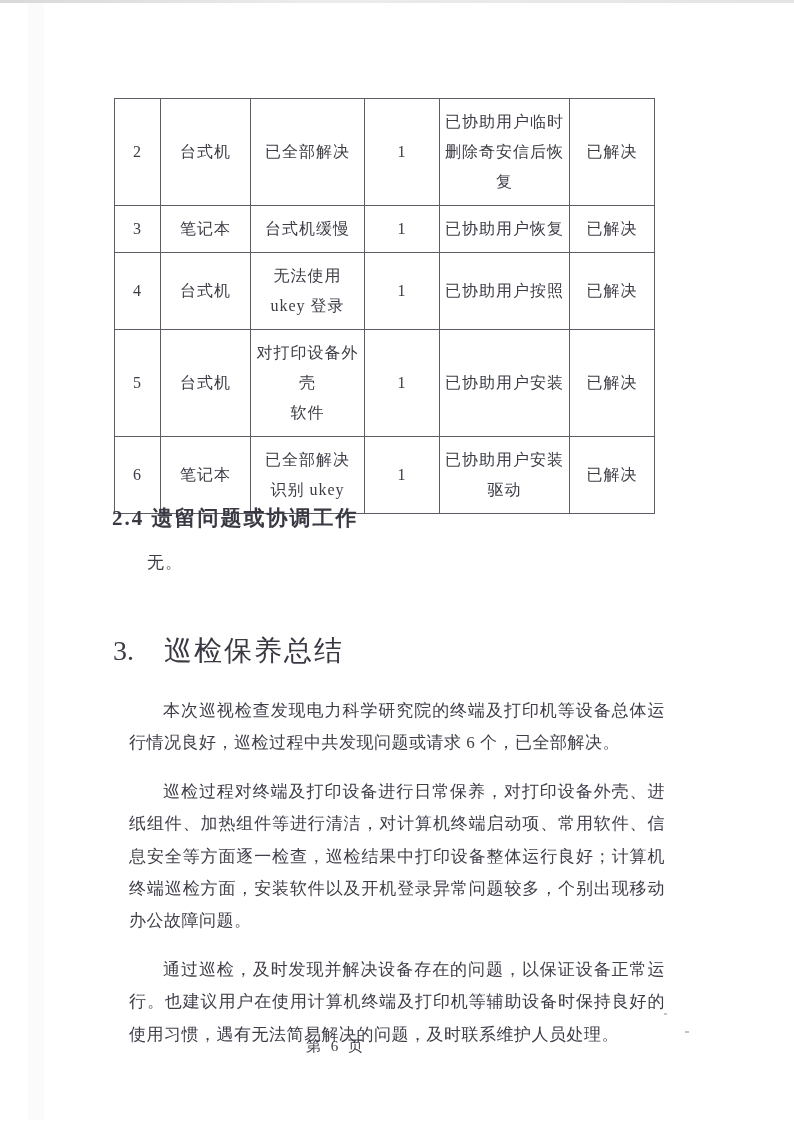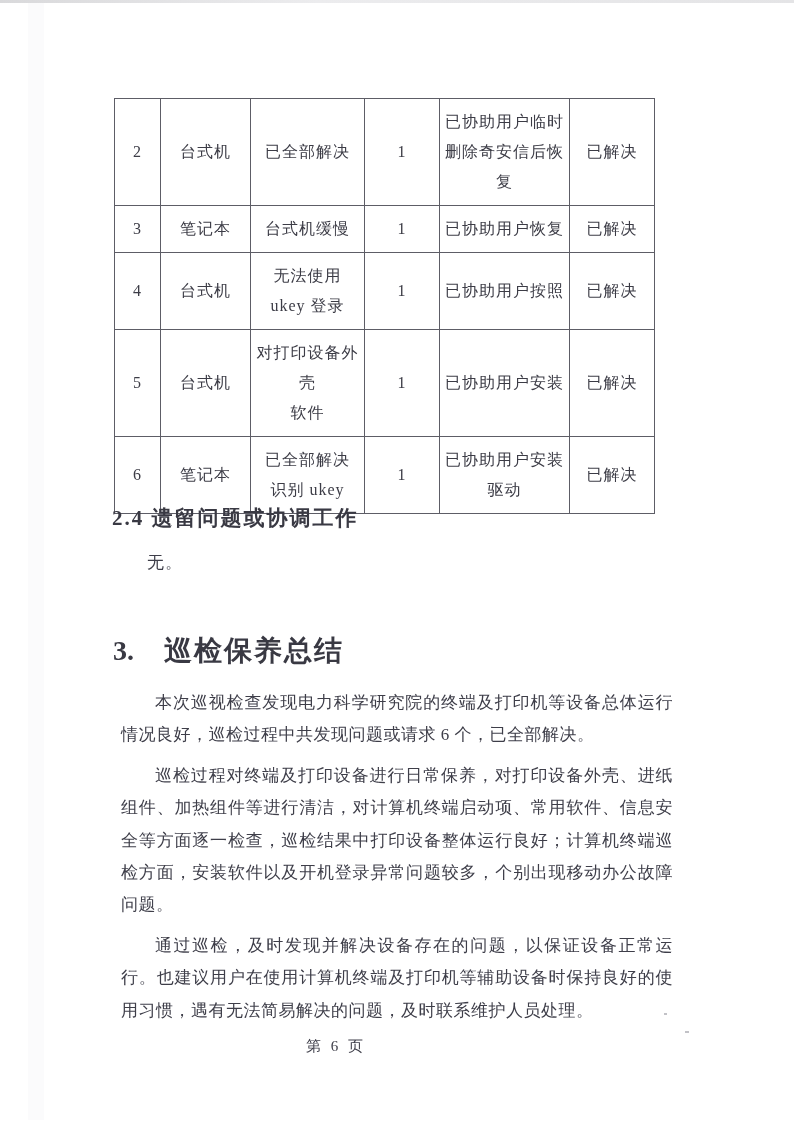--- a/index.html
+++ b/index.html
@@ -25,26 +25,26 @@
     font-size:16px; line-height:30px; letter-spacing:1px;
     white-space:pre-line; padding:8px 3px; color:#3c3c46;
   }
 
   
   .h24 { position:absolute; left:112px; top:504px; font-size:21px;
     font-weight:700; letter-spacing:2px; color:#393943;text-align:center; }
   .none-line { position:absolute; left:147px; top:551px; font-size:17px;
     letter-spacing:1px; }
   .h3 { position:absolute; left:113px; top:632px; font-size:28px;
-    font-weight:700; letter-spacing:2px; color:#393943; }
+    font-weight:400; letter-spacing:2px; color:#393943; }
   .h3 .h3-num { display:inline-block; margin-right:30px; letter-spacing:0; }
   .body-text { position:absolute; left:113px; top:679px; width:568px;
     font-size:17px; line-height:32.4px; text-align:justify;
     letter-spacing:0.5px; color:#3e3e49; }
-  .body-text p { margin:8px; text-indent:2em; }
+  .body-text p { margin:16px; text-indent:2em; }
 
   .page-footer { position:absolute; top:1037px; left:0; width:672px;
     text-align:center; font-size:15px; letter-spacing:3px; color:#3e3e49; }
 </style>
 </head>
 <body>
 
 <div class="sheet">
 
   <div class="scan-top"></div>

